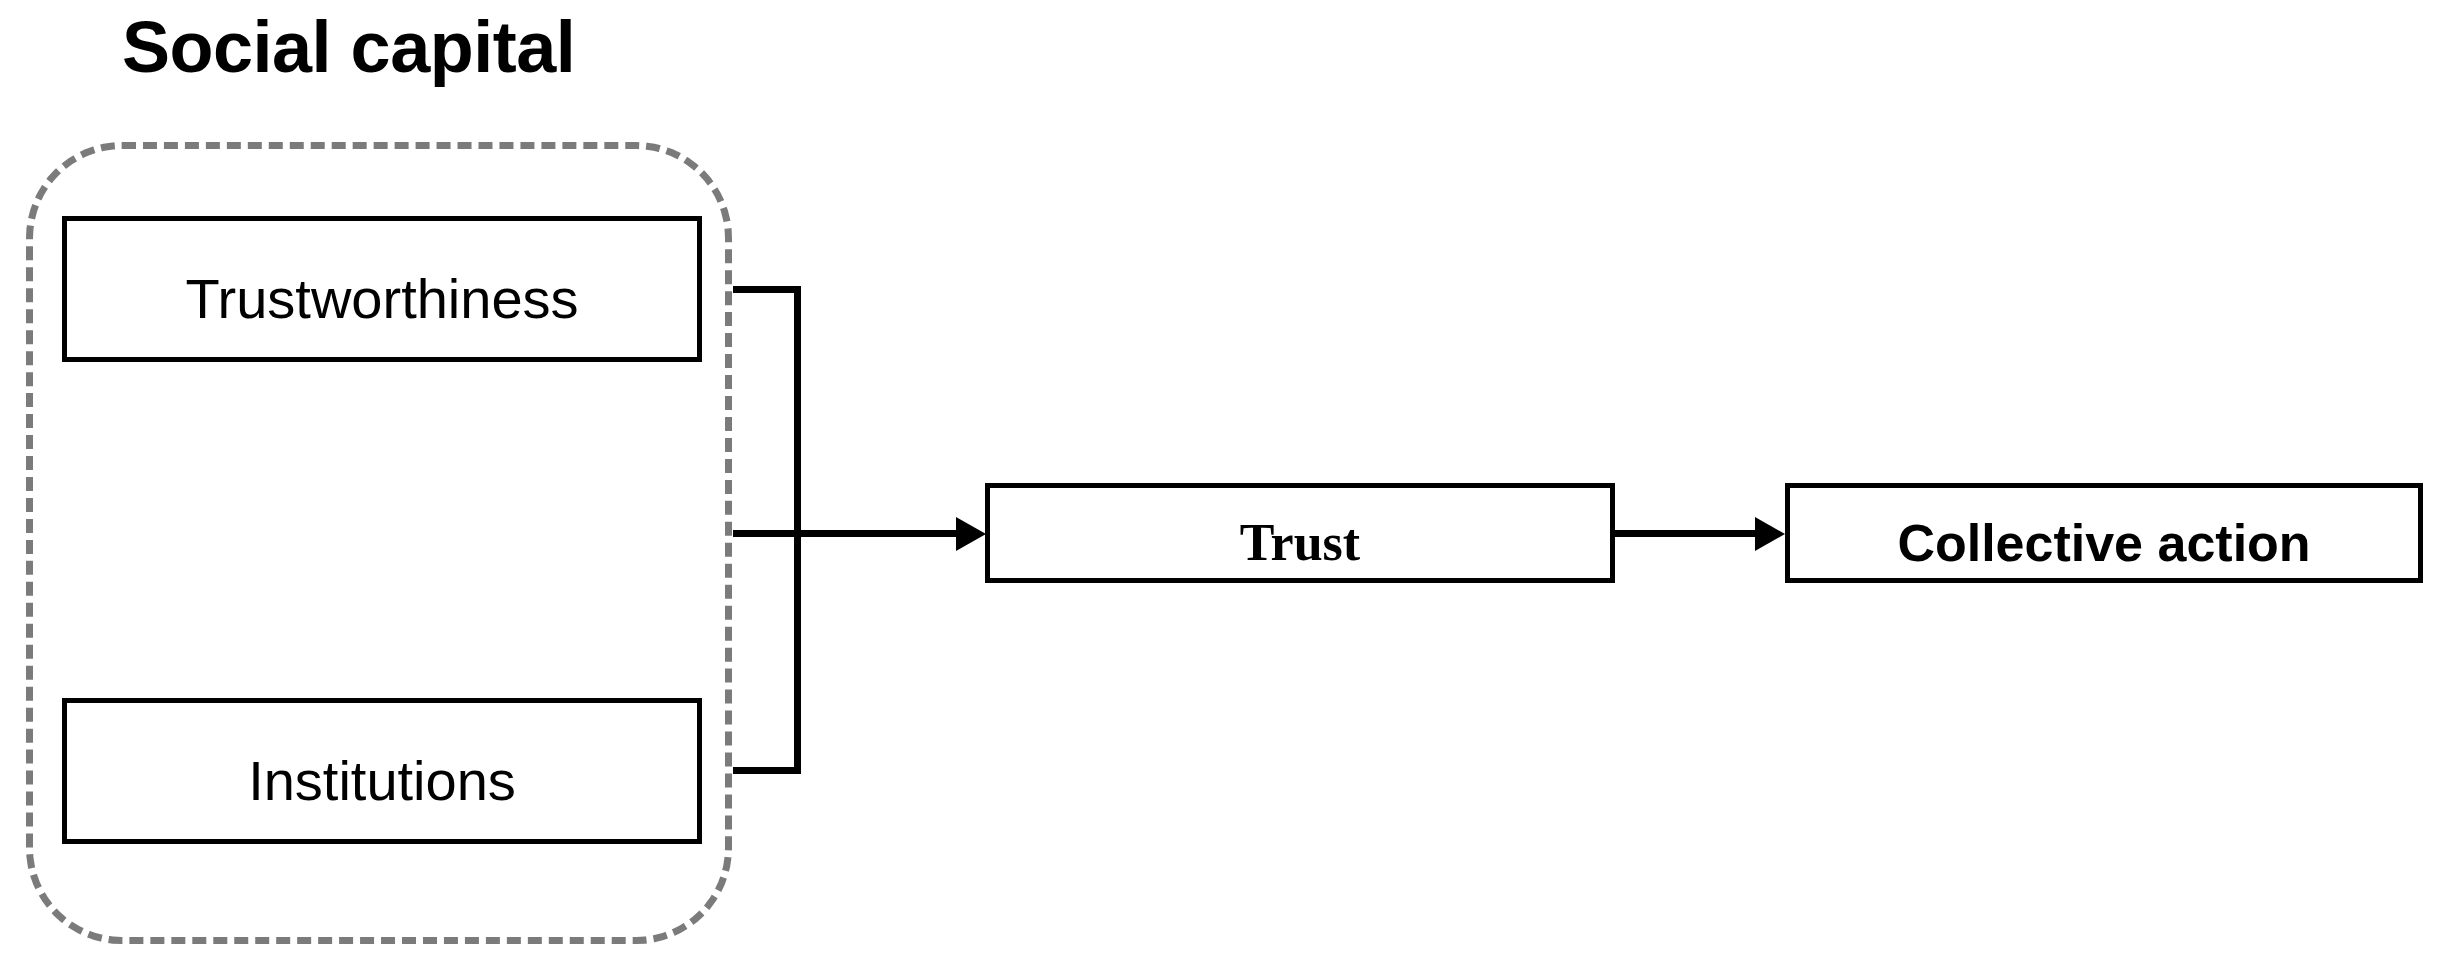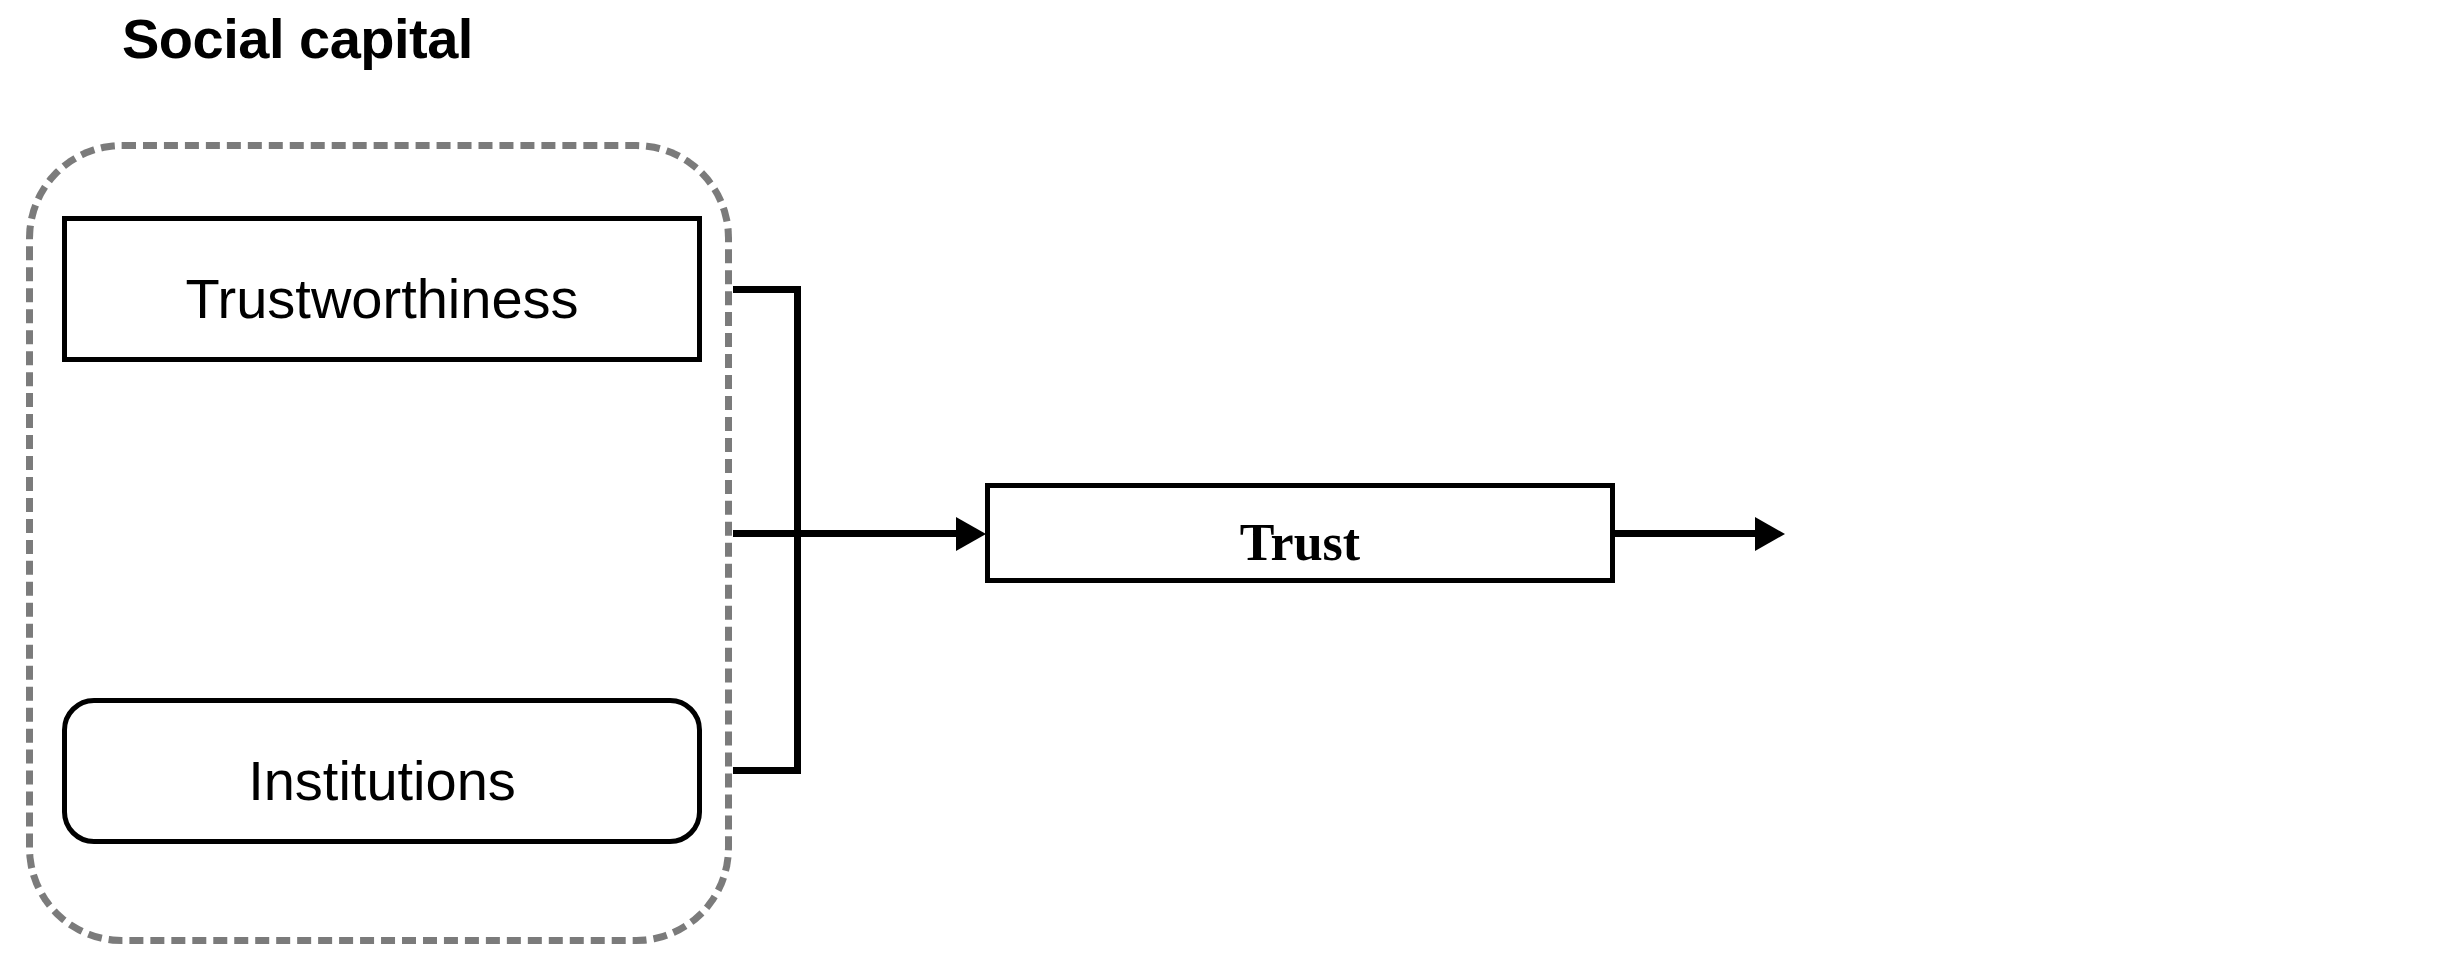--- a/index.html
+++ b/index.html
@@ -15,21 +15,21 @@
     background: #ffffff;
     overflow: hidden;
     font-family: "Liberation Sans", sans-serif;
   }
 
   
   .group-title {
     position: absolute;
     left: 122px;
     top: 8px;
-    font-size: 56px;
+    font-size: 72px;
     font-weight: bold;
     color: #000000;
     letter-spacing: -0.5px;
     white-space: nowrap;
     line-height: 1.1;
   }
 
   
   .dashed-group {
     position: absolute;
@@ -63,21 +63,21 @@
 
   .node.sub {
     left: 62px;
     width: 640px;
     height: 146px;
     font-size: 56px;
     font-weight: normal;
   }
   .node-trustworthiness { top: 216px; }
   .node-networks        { top: 460px; }
-  .node-institutions    { top: 698px; border-radius: 32px; }
+  .node-institutions    { top: 698px; }
 
   
   .node.main {
     height: 100px;
     font-size: 52px;
     font-weight: bold;
     top: 483px;
   }
   .node-trust {
     left: 985px;
@@ -166,14 +166,17 @@
   <div class="line arrow-to-trust"></div>
   <div class="arrowhead arrowhead-trust"></div>
 
   <div class="node main node-trust">
     <span class="node-label">Trust</span>
   </div>
 
   <div class="line arrow-to-collective"></div>
   <div class="arrowhead arrowhead-collective"></div>
 
+  <div class="node main node-collective">
+    <span class="node-label">Collective action</span>
+  </div>
 
 </div>
 
 </body></html>

